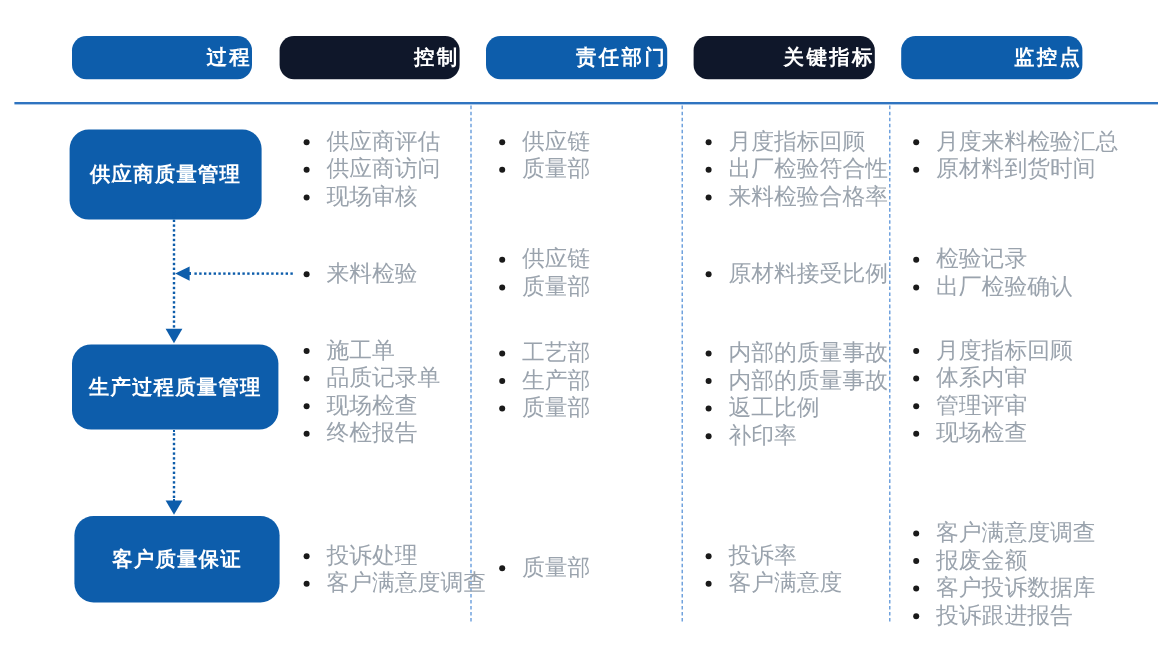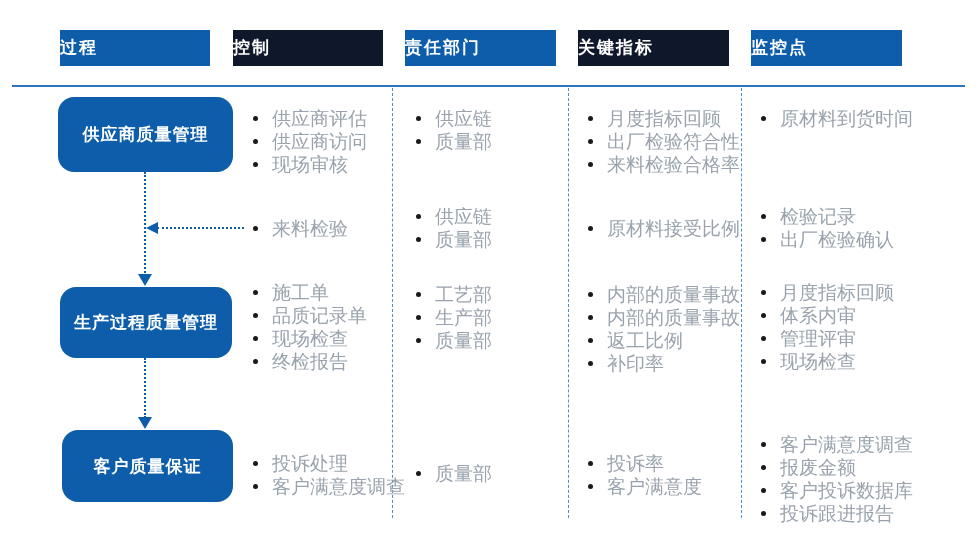--- a/index.html
+++ b/index.html
@@ -11,25 +11,25 @@
     height: 557px;
     background: #ffffff;
     overflow: hidden;
   }
   
   .pill {
     position: absolute;
     top: 30px;
     height: 36px;
     line-height: 36px;
-    border-radius: 0;
+    border-radius: 12px;
     color: #ffffff;
     font-size: 17px;
     font-weight: bold;
-    text-align: left;
+    text-align: right;
     letter-spacing: 2px;
   }
   .pill.dark  { background: #0d5dab; }
   .pill.light { background: #0f172a; }
 
   
   .hline {
     position: absolute;
     left: 12px; top: 85px;
     width: 953px; height: 2px;
@@ -114,21 +114,21 @@
   <div class="pill light" style="left:233px; width:150px;">控制</div>
   <div class="pill dark" style="left:405px; width:151px;">责任部门</div>
   <div class="pill light" style="left:578px; width:151px;font-family:Liberation Serif, serif;">关键指标</div>
   <div class="pill dark" style="left:751px; width:151px;">监控点</div>
 
   <div class="hline"></div>
   <div class="vline" style="left:392px;"></div>
   <div class="vline" style="left:568px;"></div>
   <div class="vline" style="left:741px;"></div>
 
-  <div class="pbox" style="left:58px; top:97px;  width:175px; height:75px;">供应商质量管理</div>
+  <div class="pbox" style="left:58px; top:108px;  width:160px; height:75px;">供应商质量管理</div>
   <div class="pbox" style="left:60px; top:287px; width:172px; height:71px;">生产过程质量管理</div>
   <div class="pbox" style="left:62px; top:430px; width:171px; height:72px;">客户质量保证</div>
 
   <div class="conn-v" style="left:144px; top:172px; height:104px;"></div>
   <div class="arrow-down" style="left:138px; top:274px;"></div>
 
   <div class="conn-v" style="left:144px; top:358px; height:60px;"></div>
   <div class="arrow-down" style="left:138px; top:417px;"></div>
 
   <div class="conn-h" style="left:157px; top:227px; width:87px;"></div>
@@ -142,20 +142,21 @@
   <ul class="cell" style="left:413px; top:107px; width:130px;">
       <li>供应链</li>
       <li>质量部</li>
     </ul>
   <ul class="cell" style="left:585px; top:107px; width:160px;">
       <li>月度指标回顾</li>
       <li>出厂检验符合性</li>
       <li>来料检验合格率</li>
     </ul>
   <ul class="cell" style="left:758px; top:107px; width:205px;">
+      <li>月度来料检验汇总</li>
       <li>原材料到货时间</li>
     </ul>
 
   <ul class="cell" style="left:250px; top:217px; width:145px;">
       <li>来料检验</li>
     </ul>
   <ul class="cell" style="left:413px; top:205px; width:130px;">
       <li>供应链</li>
       <li>质量部</li>
     </ul>

